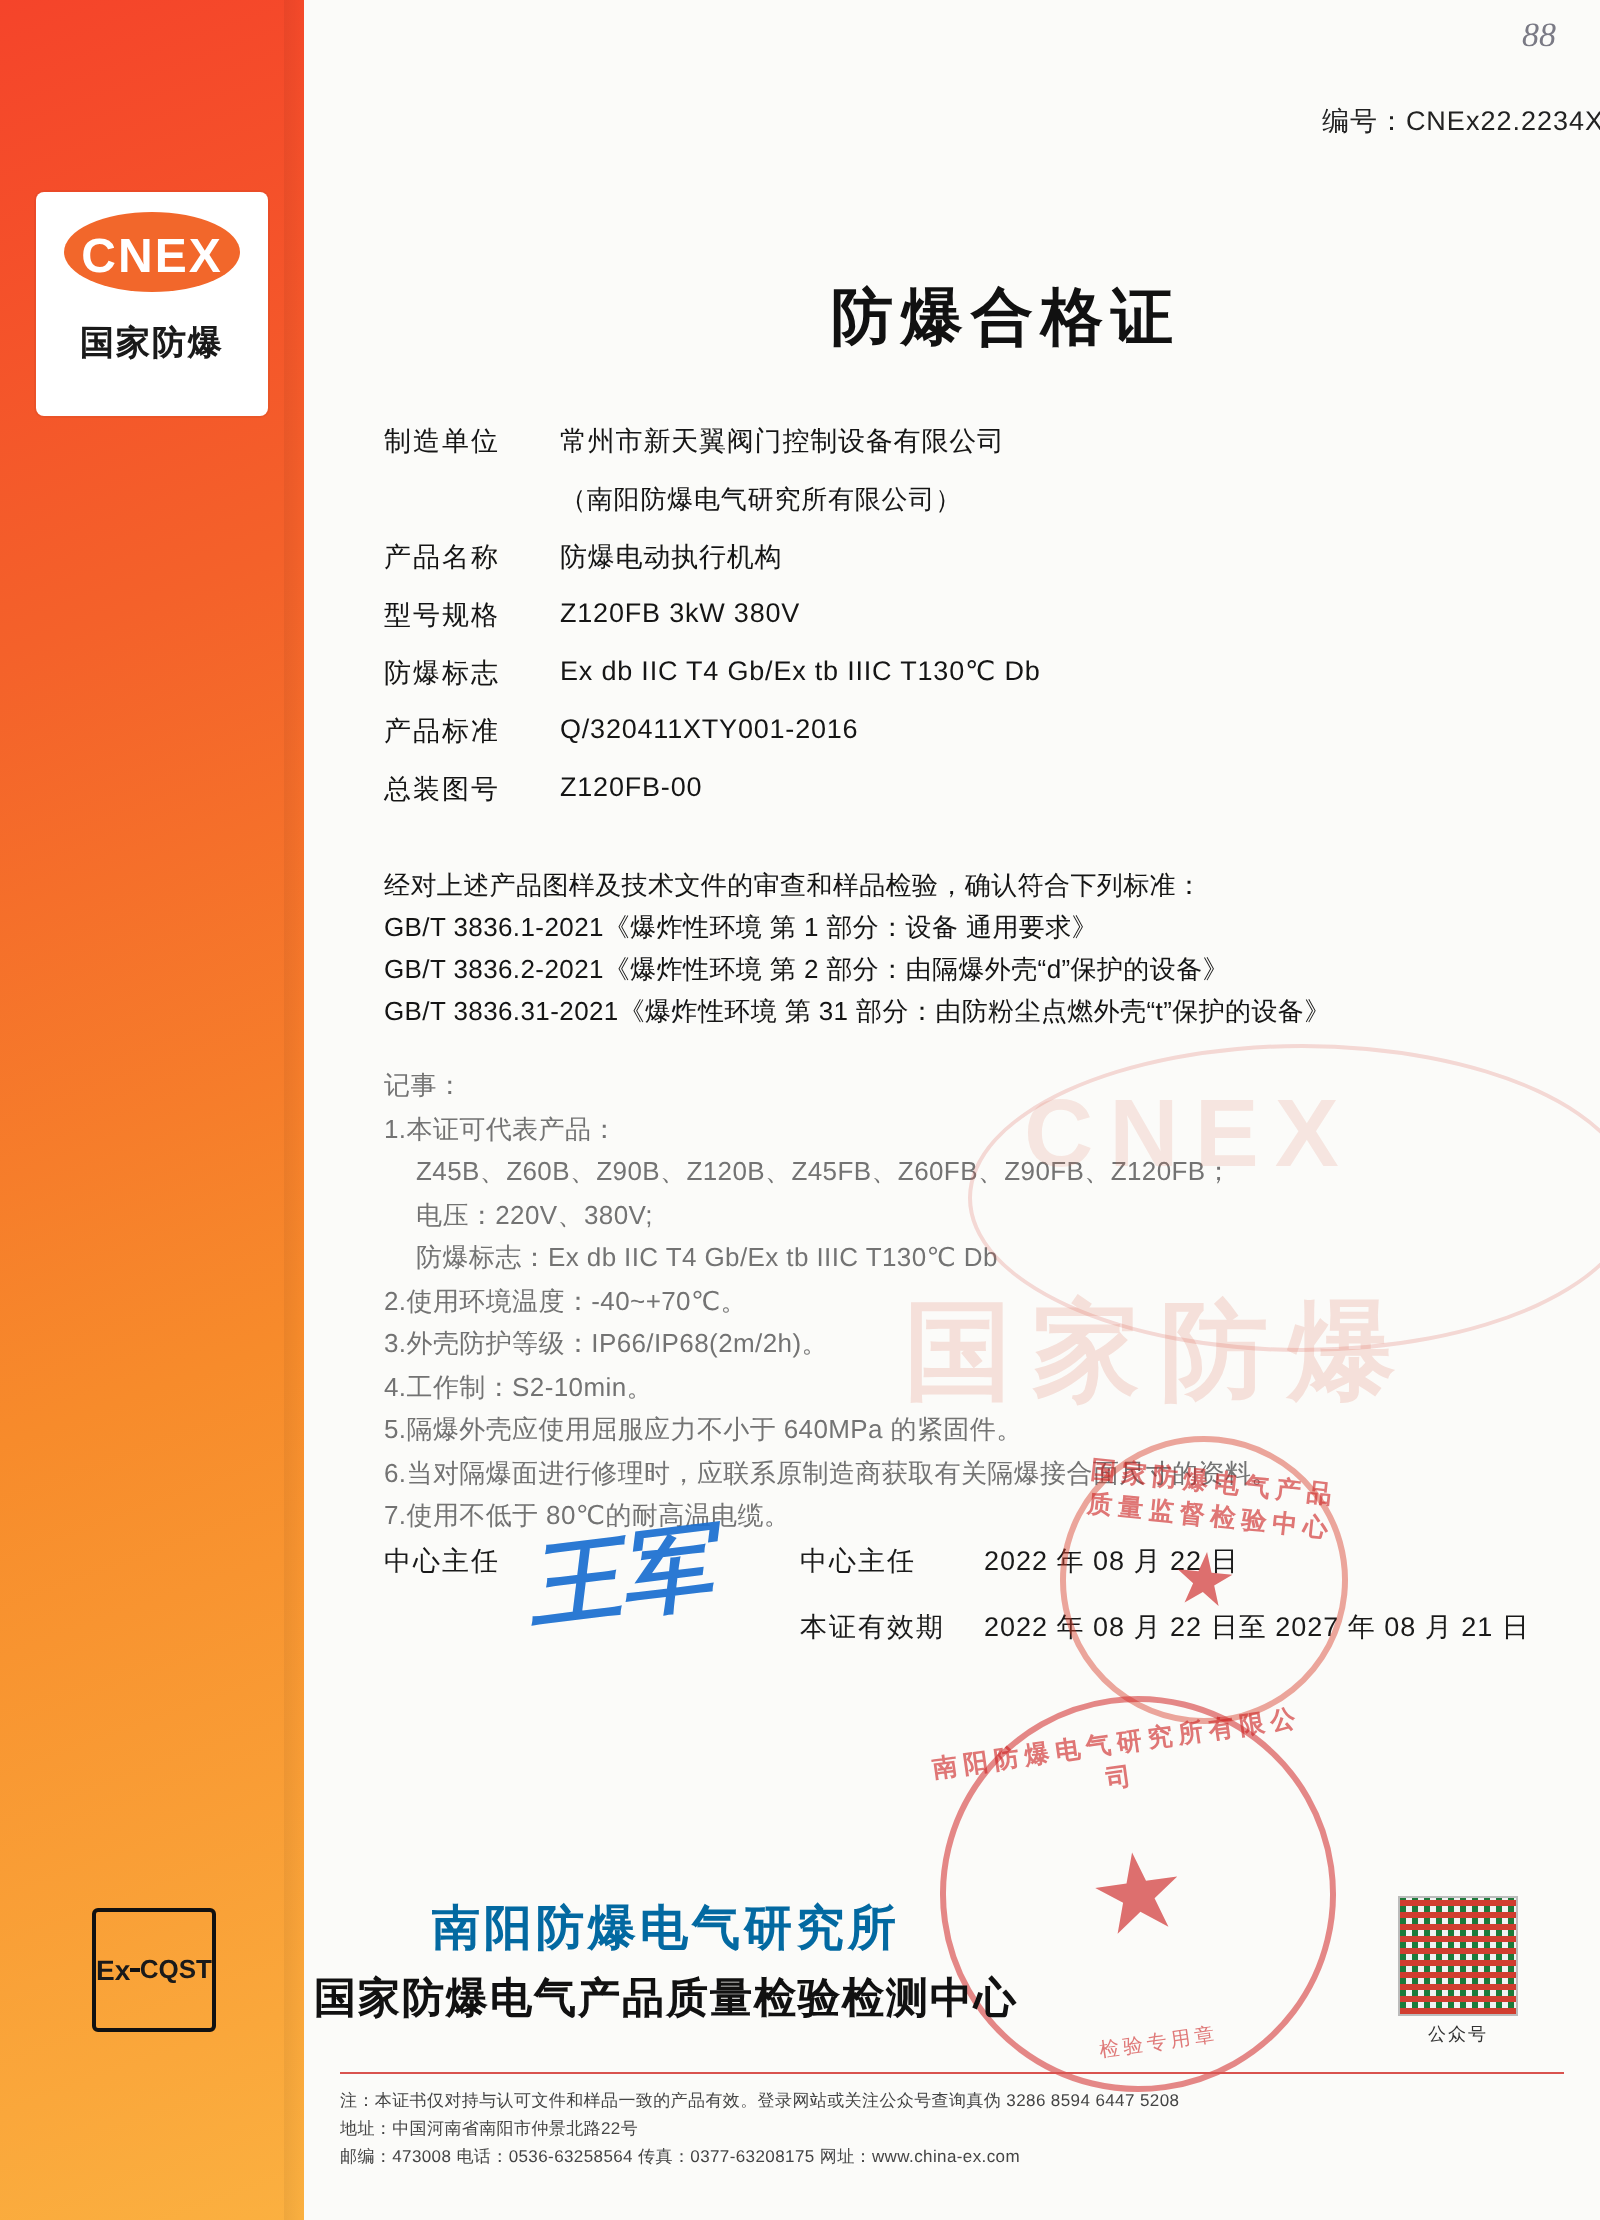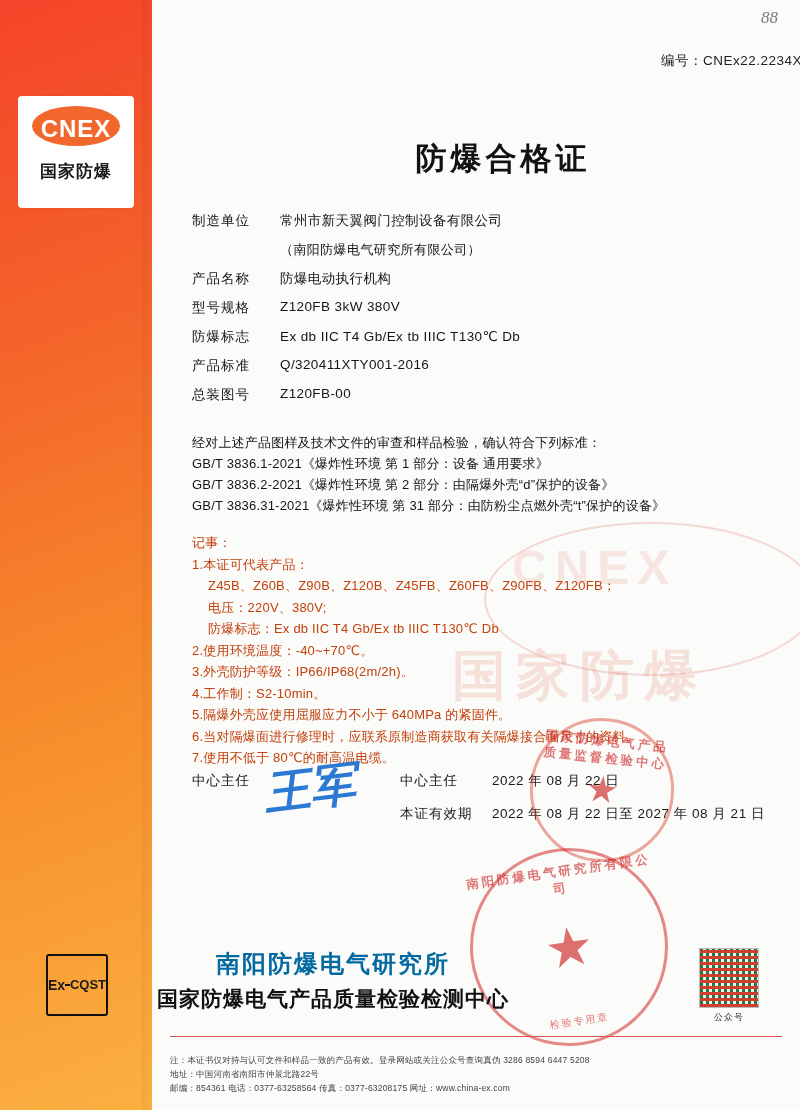--- a/index.html
+++ b/index.html
@@ -70,21 +70,21 @@
   .field-row{display:flex;align-items:flex-start;margin-bottom:11px;}
   .field-label{width:88px;flex:0 0 88px;letter-spacing:1px;}
   .field-value{flex:1;letter-spacing:.4px;}
   .field-sub{margin:4px 0 0 88px;font-size:13px;letter-spacing:.4px;}
   .standards{
     position:absolute;left:40px;top:432px;width:600px;
     font-size:13px;line-height:21px;color:#151515;letter-spacing:.2px;
   }
   .notes{
     position:absolute;left:40px;top:532px;width:600px;
-    font-size:13px;line-height:21.5px;color:#c2410c;letter-spacing:.2px;
+    font-size:13px;line-height:21.5px;color:#737373;letter-spacing:.2px;
   }
   .notes .n-item{padding-left:0;}
   .notes .n-indent{padding-left:16px;}
   
   .sig-block{position:absolute;left:40px;top:772px;width:600px;font-size:13.5px;}
   .sig-left{position:absolute;left:0;top:0;letter-spacing:1px;}
   .sig-scrawl{
     position:absolute;left:72px;top:-14px;
     font-family:"Liberation Serif","DejaVu Serif",serif;
     font-size:46px;color:#1a6fd0;font-style:italic;font-weight:bold;
@@ -121,21 +121,21 @@
       repeating-linear-gradient(0deg,#d13d2f 0 3px,transparent 3px 6px),
       repeating-linear-gradient(90deg,#1d7a3a 0 3px,transparent 3px 6px),
       #f2f2f2;
     border:1px solid #bbb;
   }
   .qr-cap{font-size:9px;color:#333;margin-top:3px;letter-spacing:1px;}
   
   .footer{
     position:absolute;left:170px;right:18px;top:1036px;
     border-top:1px solid #d9534f;
-    padding-top:16px;
+    padding-top:6px;
     font-size:8.5px;line-height:14px;color:#444;letter-spacing:.2px;
   }
   
   .seal{
     position:absolute;border:3px solid rgba(210,40,40,.55);
     border-radius:50%;color:rgba(205,35,35,.6);
     display:flex;align-items:center;justify-content:center;
     pointer-events:none;
   }
   .seal-main{
@@ -300,16 +300,16 @@
     </div>
     <div class="qr">
       <div class="qr-img"></div>
       <div class="qr-cap">公众号</div>
     </div>
   </div>
 
   <div class="footer">
     <div>注：本证书仅对持与认可文件和样品一致的产品有效。登录网站或关注公众号查询真伪   3286 8594 6447 5208</div>
     <div>地址：中国河南省南阳市仲景北路22号</div>
-    <div>邮编：854361    电话：0377-63258564  传真：0377-63208175  网址：www.china-ex.com</div>
+    <div>邮编：473008    电话：0536-63258564  传真：0377-63208175  网址：www.china-ex.com</div>
   </div>
 
 </div>
 
 </body></html>

